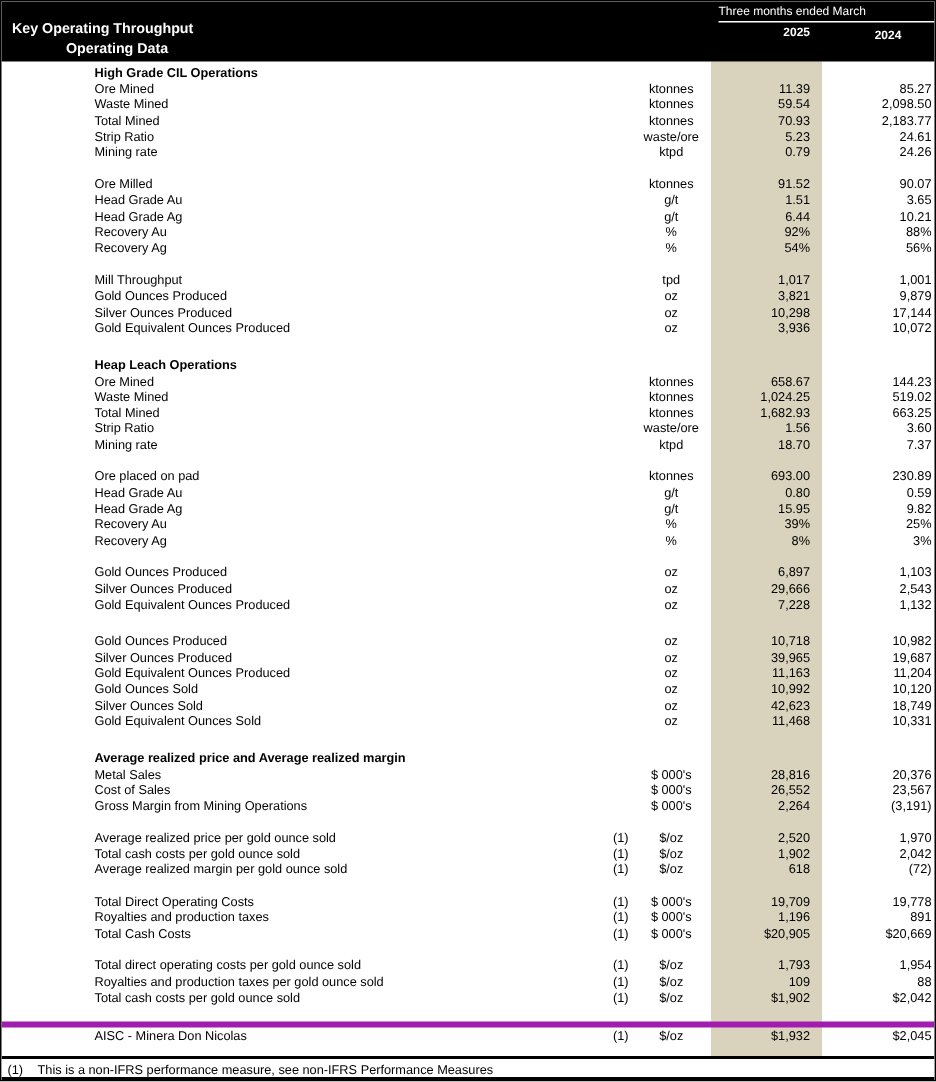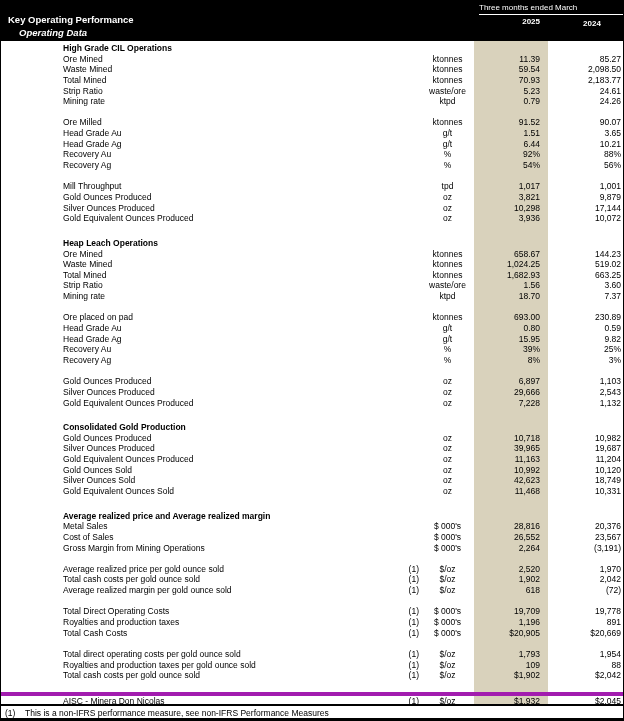--- a/index.html
+++ b/index.html
@@ -7,21 +7,21 @@
   .page {
     position:relative; width:624px; height:721px;
     background:#fff; border:1px solid #000; overflow:hidden;
     font-family:"Liberation Sans", sans-serif; color:#000;
   }
   
   .band { position:absolute; left:473px; top:40px; width:74px; height:663px; }
   
   .hdr { position:absolute; top:0; left:0; width:100%; height:40px; background:#000; color:#fff; }
   .title    { position:absolute; left:7px;  top:13px; font-weight:bold; font-size:9.5px; }
-  .subtitle { position:absolute; left:18px; top:26px; font-weight:bold; font-size:9.5px;font-style:italic; }
+  .subtitle { position:absolute; left:43px; top:26px; font-weight:bold; font-size:9.5px; }
   .hdr-period    { position:absolute; left:478px; top:2px;  width:144px; text-align:left; font-weight:normal; font-size:8px; }
   .hdr-underline { position:absolute; left:478px; top:13px; width:144px; height:1px; background:#fff; }
   .hdr-unit { position:absolute; left:423px; top:18px; width:50px; text-align:center; font-weight:bold; font-size:8px;margin-top:35px; }
   .hdr-y25  { position:absolute; left:473px; top:16px; width:66px; text-align:right; font-weight:bold; font-size:8px; }
   .hdr-y24  { position:absolute; left:556px; top:18px; width:70px; text-align:center; font-weight:bold; font-size:8px; }
   
   .rows { position:absolute; top:42px; left:0; width:624px; }
   .row  { position:relative; height:10.65px; font-size:8.5px; line-height:10.65px; white-space:nowrap; }
   .row.gap   { height:14px; }
   .row.rule-above { border-top:4px solid #a21caf; }
@@ -40,21 +40,21 @@
   .fn-marker { position:absolute; left:4px;  top:1px; }
   .fn-text   { position:absolute; left:24px; top:1px;text-align:center; }
 </style>
 </head>
 <body>
 
 <div class="page">
   <div class="band" style="background: rgb(217, 210, 188);"></div>
 
   <header class="hdr" style="background: rgb(0, 0, 0); color: rgb(255, 255, 255);">
-    <div class="title">Key Operating Performance</div>
+    <div class="title">Key Operating Throughput</div>
     <div class="subtitle">Operating Data</div>
     <div class="hdr-period">Three months ended March</div>
     <div class="hdr-underline"></div>
     <div class="hdr-unit">Unit</div>
     <div class="hdr-y25">2025</div>
     <div class="hdr-y24">2024</div>
   </header>
 
   <main class="rows" id="rows">
       <div class="row section">
@@ -295,27 +295,20 @@
     <span class="c-v25">7,228</span>
     <span class="c-v24">1,132</span>
   </div>
       <div class="row gap">
     <span class="c-label"></span>
     <span class="c-note"></span>
     <span class="c-unit"></span>
     <span class="c-v25"></span>
     <span class="c-v24"></span>
   </div>
-      <div class="row section">
-    <span class="c-label">Consolidated Gold Production</span>
-    <span class="c-note"></span>
-    <span class="c-unit"></span>
-    <span class="c-v25"></span>
-    <span class="c-v24"></span>
-  </div>
       <div class="row">
     <span class="c-label">Gold Ounces Produced</span>
     <span class="c-note"></span>
     <span class="c-unit">oz</span>
     <span class="c-v25">10,718</span>
     <span class="c-v24">10,982</span>
   </div>
       <div class="row">
     <span class="c-label">Silver Ounces Produced</span>
     <span class="c-note"></span>

